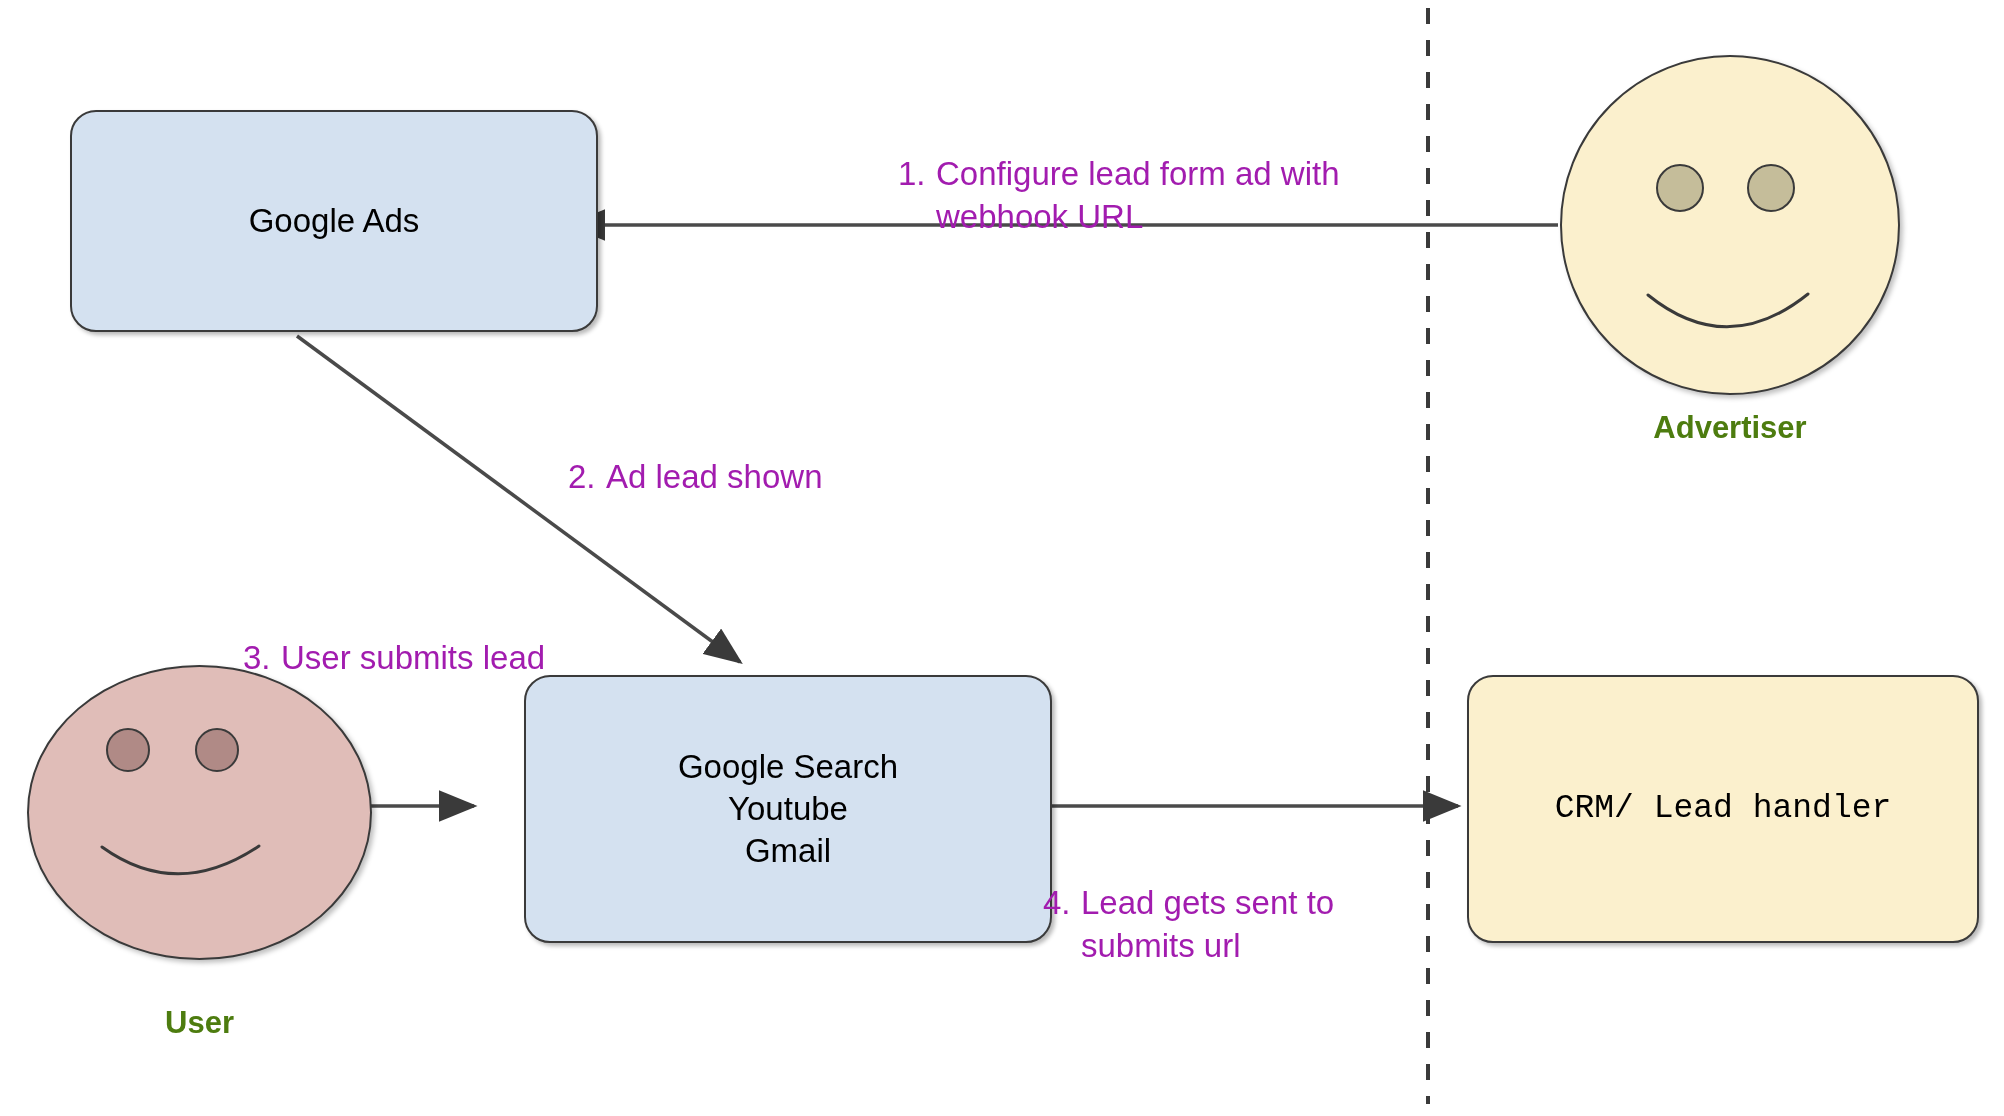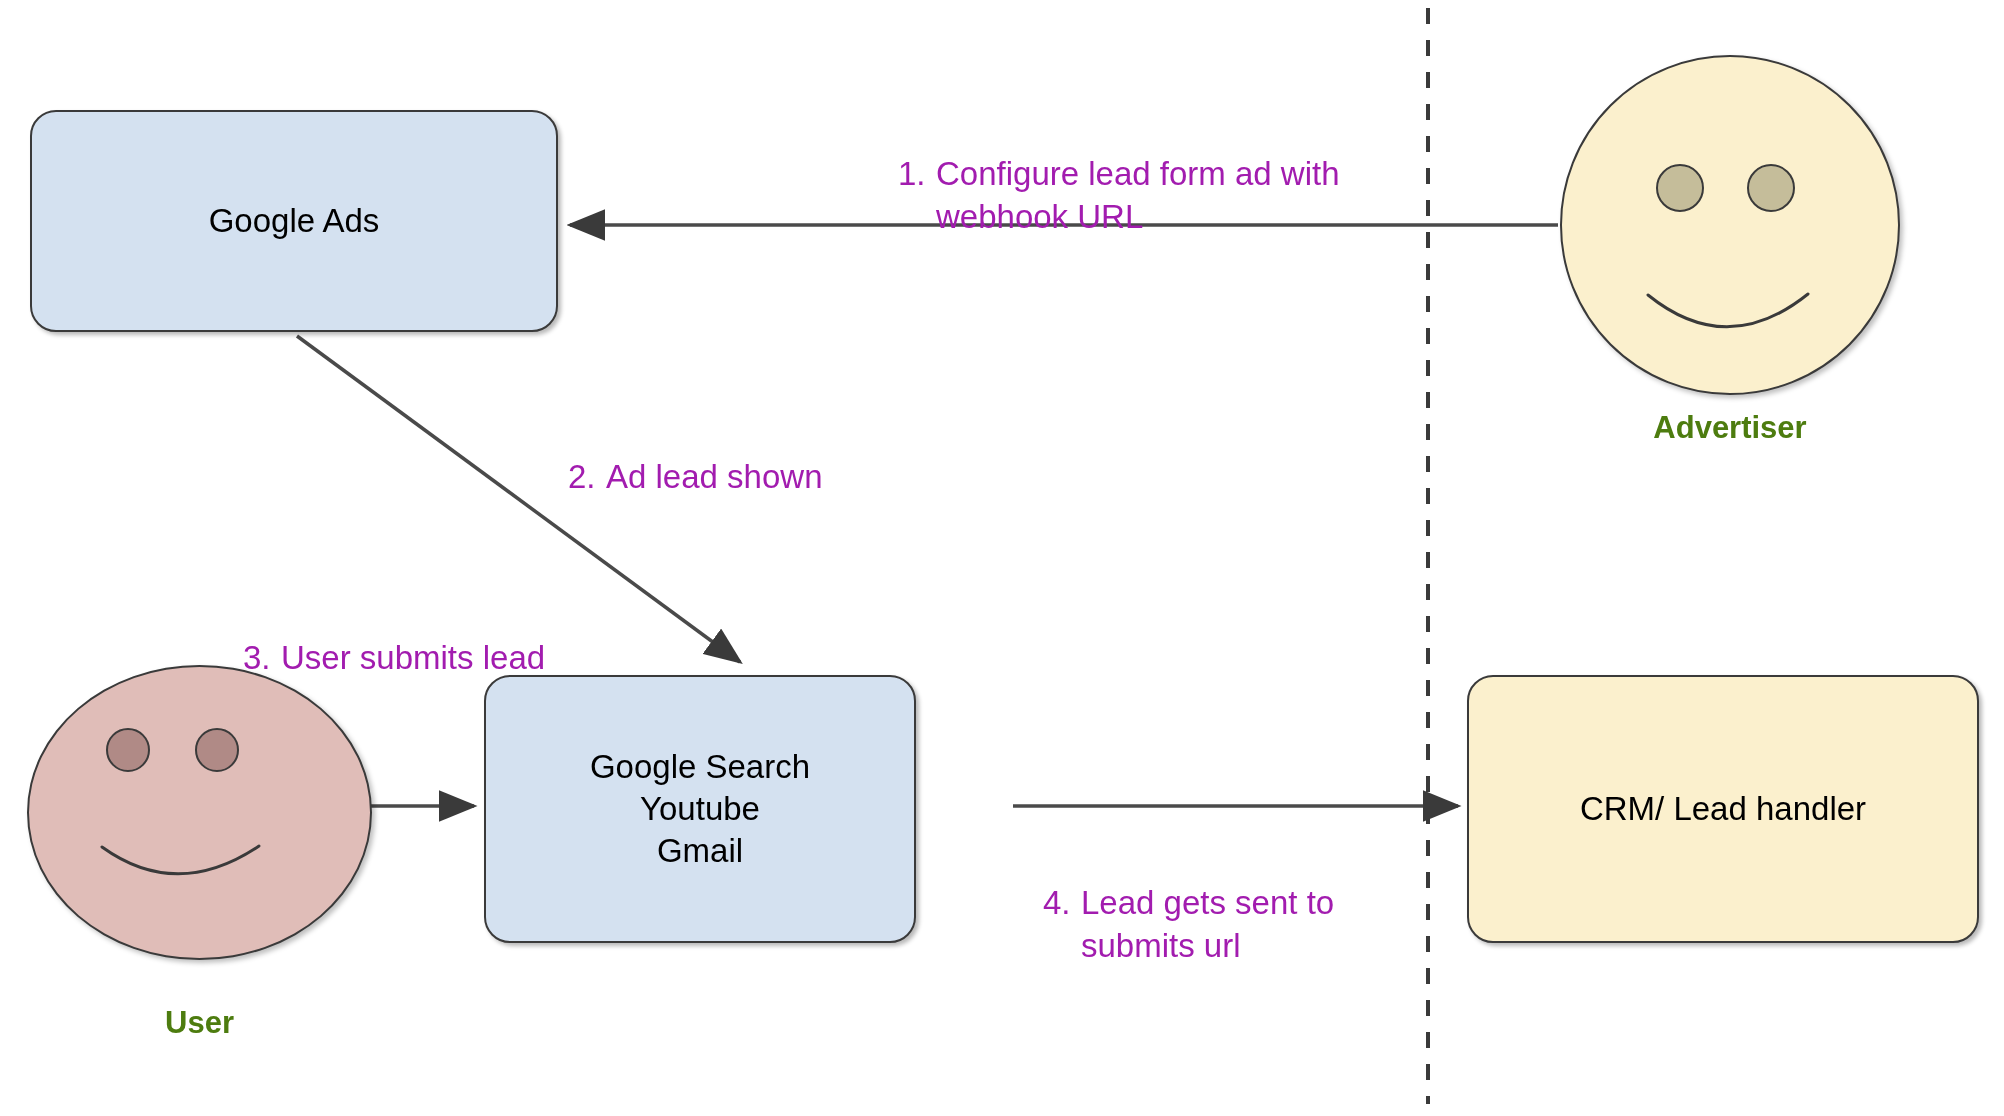--- a/index.html
+++ b/index.html
@@ -36,31 +36,31 @@
     border-radius: 26px;
     display: flex;
     align-items: center;
     justify-content: center;
     text-align: center;
     box-shadow: 3px 3px 4px rgba(0,0,0,0.28);
     font-size: 33px;
     line-height: 1.28;
     color: #000;
   }
-  .fill-blue  { background: #d4e1f0; }
+  .fill-blue  { background: #d4e1f0; margin-left: 40px; }
   .fill-cream { background: #fbf0cd; }
 
   #node-google-ads {
     left: 30px;  top: 110px;  width: 528px;  height: 222px;
   }
   #node-google-surfaces {
-    left: 484px; top: 675px;  width: 432px;  height: 268px;
+    left: 484px; top: 675px;  width: 528px;  height: 268px;
   }
   #node-crm {
-    left: 1467px; top: 675px; width: 512px;  height: 268px;
+    left: 1467px; top: 675px; width: 512px;  height: 268px; font-family: Liberation Mono, monospace;
   }
   .node-label-multiline { white-space: pre-line; }
 
   
   .actor {
     position: absolute;
   }
   .actor-face {
     position: absolute;
     left: 0; top: 0;

